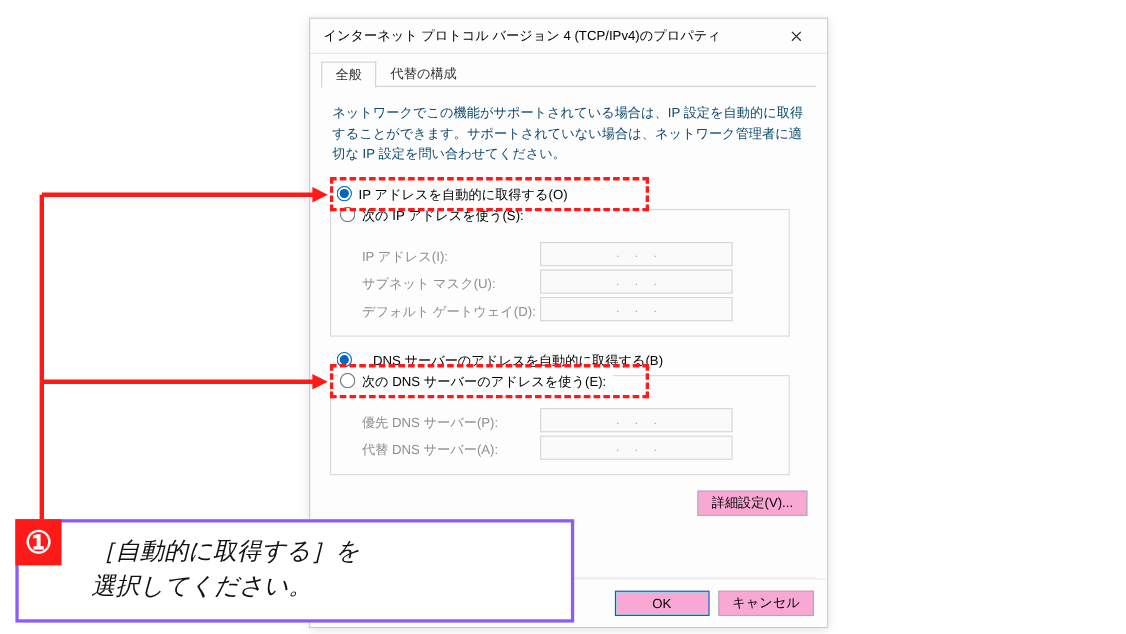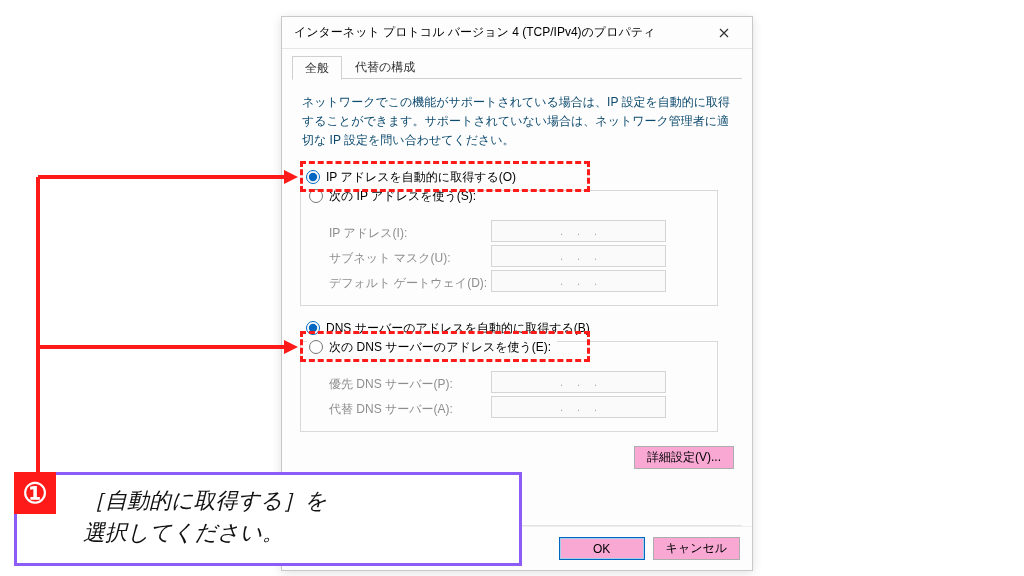--- a/index.html
+++ b/index.html
@@ -68,21 +68,21 @@
     padding: 10px 18px 0 18px;
   }
   .desc {
     font-size: 12px;
     line-height: 1.6;
     color: #0c4a6e;
     margin: 4px 2px 14px 2px;
   }
 
   .radio-row {
-    display: flex; align-items: center;
+    display: flex; 
     font-size: 12px;
     padding: 4px 2px;
   }
   .radio-row input[type=radio] {
     accent-color: #0067c0;
     width: 14px; height: 14px;
     margin: 0 6px 0 0;
   }
 
   .fieldset {
@@ -244,21 +244,21 @@
             <div class="label">サブネット マスク(U):</div>
             <div class="ip-input">...</div>
           </div>
           <div class="field-row">
             <div class="label">デフォルト ゲートウェイ(D):</div>
             <div class="ip-input">...</div>
           </div>
         </div>
       </div>
 
-      <div class="radio-row" style="margin-left:4px;">
+      <div class="radio-row" style="margin-left:4px;gap:13px;">
         <input type="radio" checked="" style="">
         <span class="radio-label">DNS サーバーのアドレスを自動的に取得する(B)</span>
       </div>
 
       <div class="fieldset">
         <div class="radio-row">
           <input type="radio" style="">
           <span class="radio-label">次の DNS サーバーのアドレスを使う(E):</span>
         </div>
         <div class="body">

